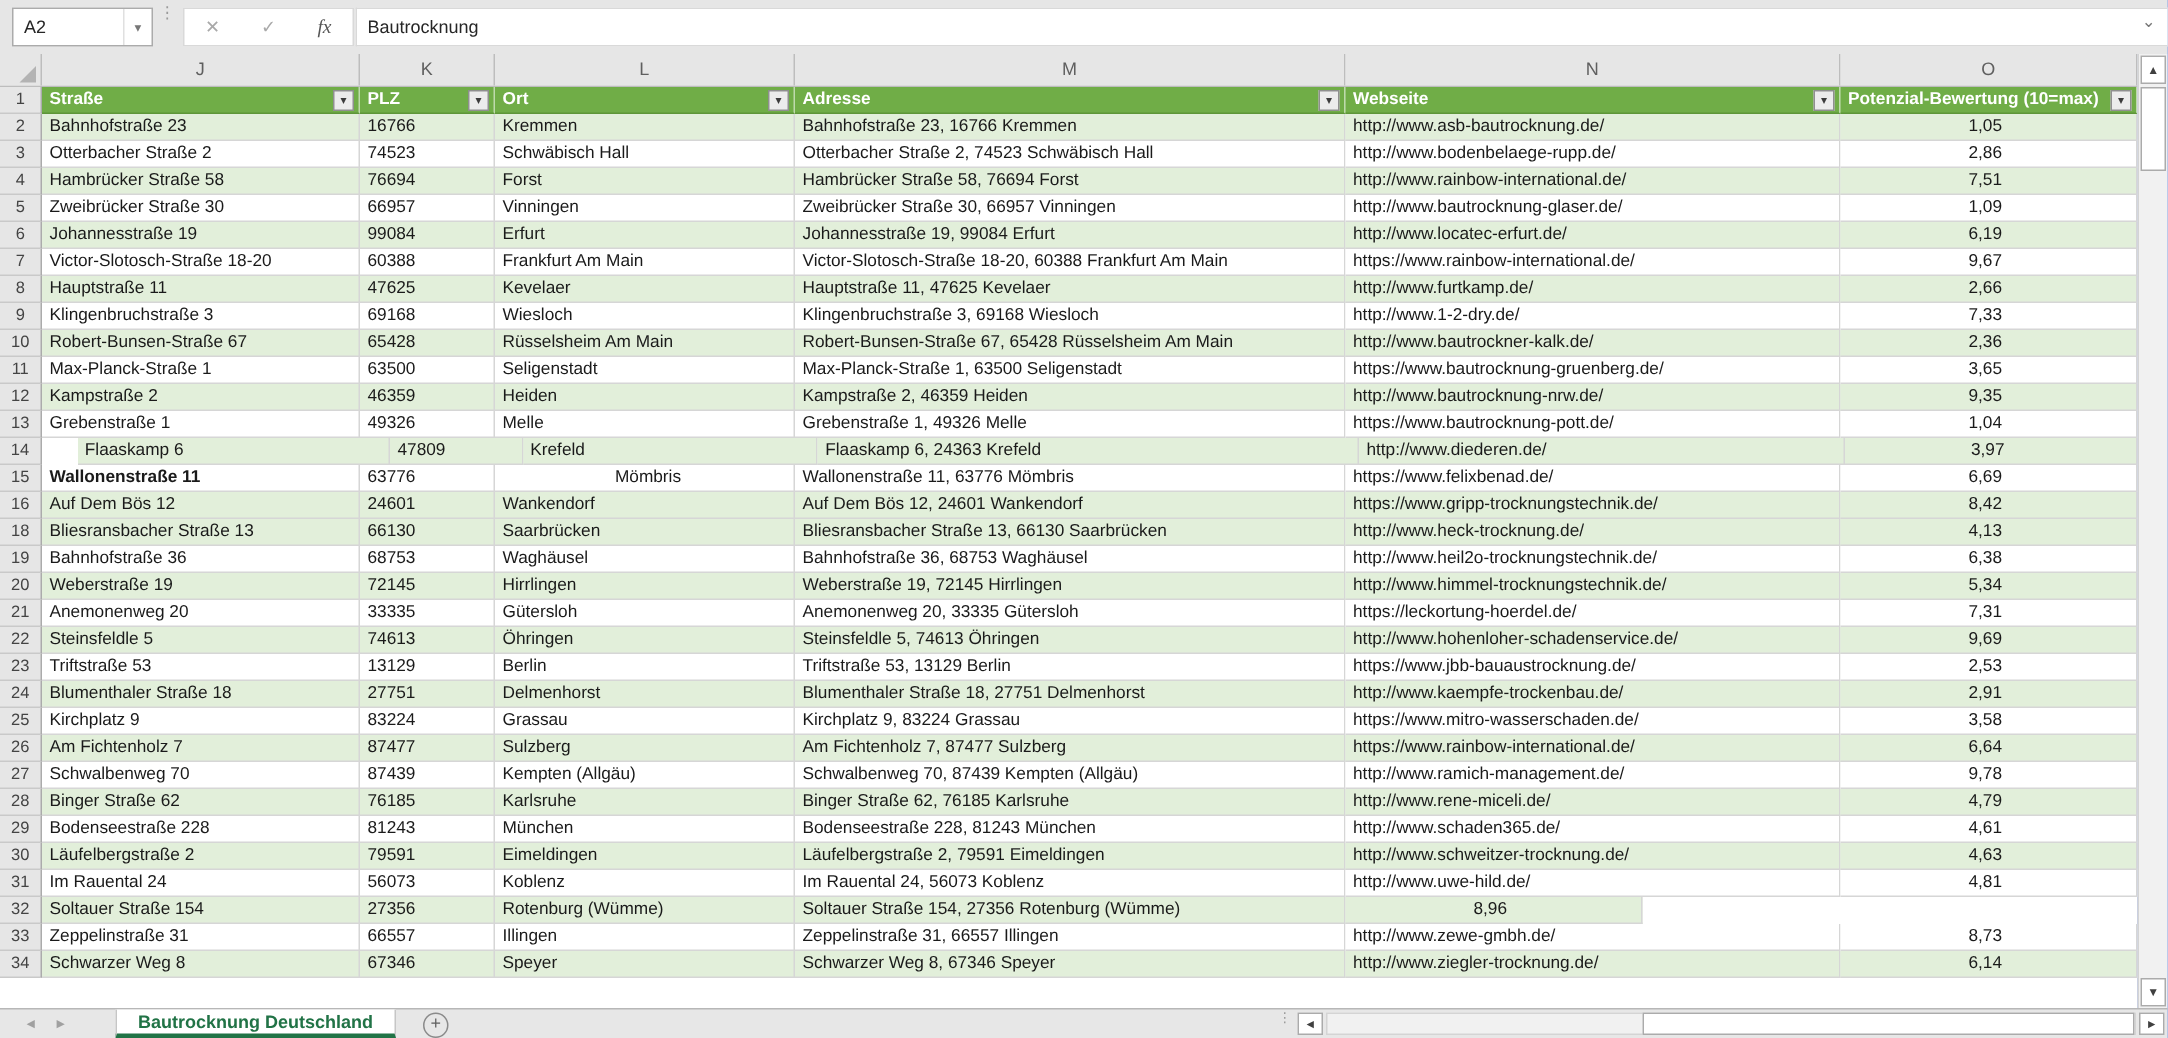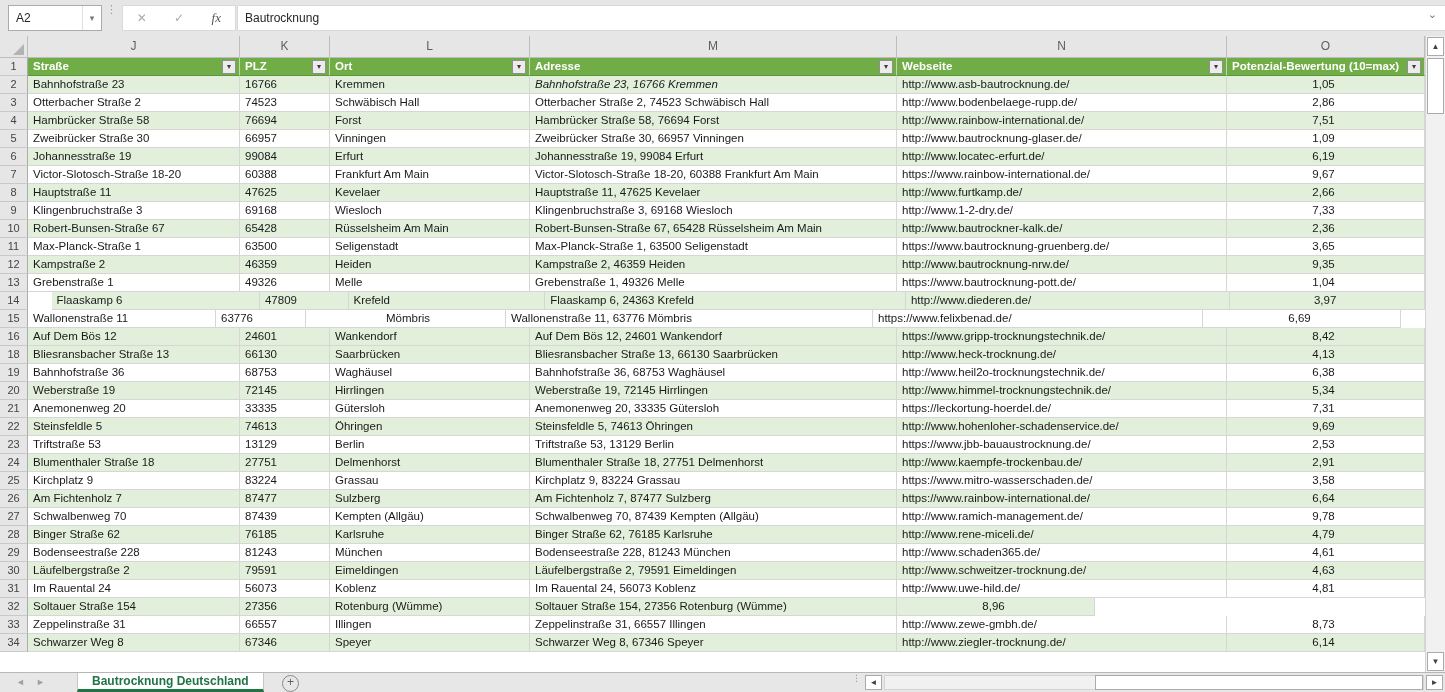--- a/index.html
+++ b/index.html
@@ -96,21 +96,21 @@
         <div class="cell" style="width: 200px;"><span>Ort</span><span class="filter-btn">▾</span></div>
         <div class="cell" style="width: 367px;"><span>Adresse</span><span class="filter-btn">▾</span></div>
         <div class="cell" style="width: 330px;"><span>Webseite</span><span class="filter-btn">▾</span></div>
         <div class="cell" style="width: 198px;"><span>Potenzial-Bewertung (10=max)</span><span class="filter-btn">▾</span></div>
       </div>
       <div class="row band">
         <div class="rownum">2</div>
         <div class="cell" style="width: 212px;">Bahnhofstraße 23</div>
         <div class="cell" style="width: 90px;">16766</div>
         <div class="cell" style="width: 200px;">Kremmen</div>
-        <div class="cell" style="width: 367px; font-style: italic;">Bahnhofstraße 23, 16766 Kremmen</div>
+        <div class="cell" style="width: 367px;">Bahnhofstraße 23, 16766 Kremmen</div>
         <div class="cell" style="width: 330px;">http://www.asb-bautrocknung.de/</div>
         <div class="cell center" style="width: 198px;">1,05</div>
       </div>
       <div class="row plain">
         <div class="rownum">3</div>
         <div class="cell" style="width: 212px;">Otterbacher Straße 2</div>
         <div class="cell" style="width: 90px;">74523</div>
         <div class="cell" style="width: 200px;">Schwäbisch Hall</div>
         <div class="cell" style="width: 367px;">Otterbacher Straße 2, 74523 Schwäbisch Hall</div>
         <div class="cell" style="width: 330px;">http://www.bodenbelaege-rupp.de/</div>
@@ -210,21 +210,21 @@
         <div class="rownum">14</div>
         <div class="cell" style="width: 212px; margin-left: 24px;">Flaaskamp 6</div>
         <div class="cell" style="width: 90px;">47809</div>
         <div class="cell" style="width: 200px;">Krefeld</div>
         <div class="cell" style="width: 367px;">Flaaskamp 6, 24363 Krefeld</div>
         <div class="cell" style="width: 330px;">http://www.diederen.de/</div>
         <div class="cell center" style="width: 198px;">3,97</div>
       </div>
       <div class="row plain">
         <div class="rownum">15</div>
-        <div class="cell" style="width: 188px;">Wallonenstraße 11</div>
+        <div class="cell" style="width: 212px; font-weight: bold;">Wallonenstraße 11</div>
         <div class="cell" style="width: 90px;">63776</div>
         <div class="cell" style="width: 200px; text-align: center;">Mömbris</div>
         <div class="cell" style="width: 367px;">Wallonenstraße 11, 63776 Mömbris</div>
         <div class="cell" style="width: 330px;">https://www.felixbenad.de/</div>
         <div class="cell center" style="width: 198px;">6,69</div>
       </div>
       <div class="row band">
         <div class="rownum">16</div>
         <div class="cell" style="width: 212px;">Auf Dem Bös 12</div>
         <div class="cell" style="width: 90px;">24601</div>

